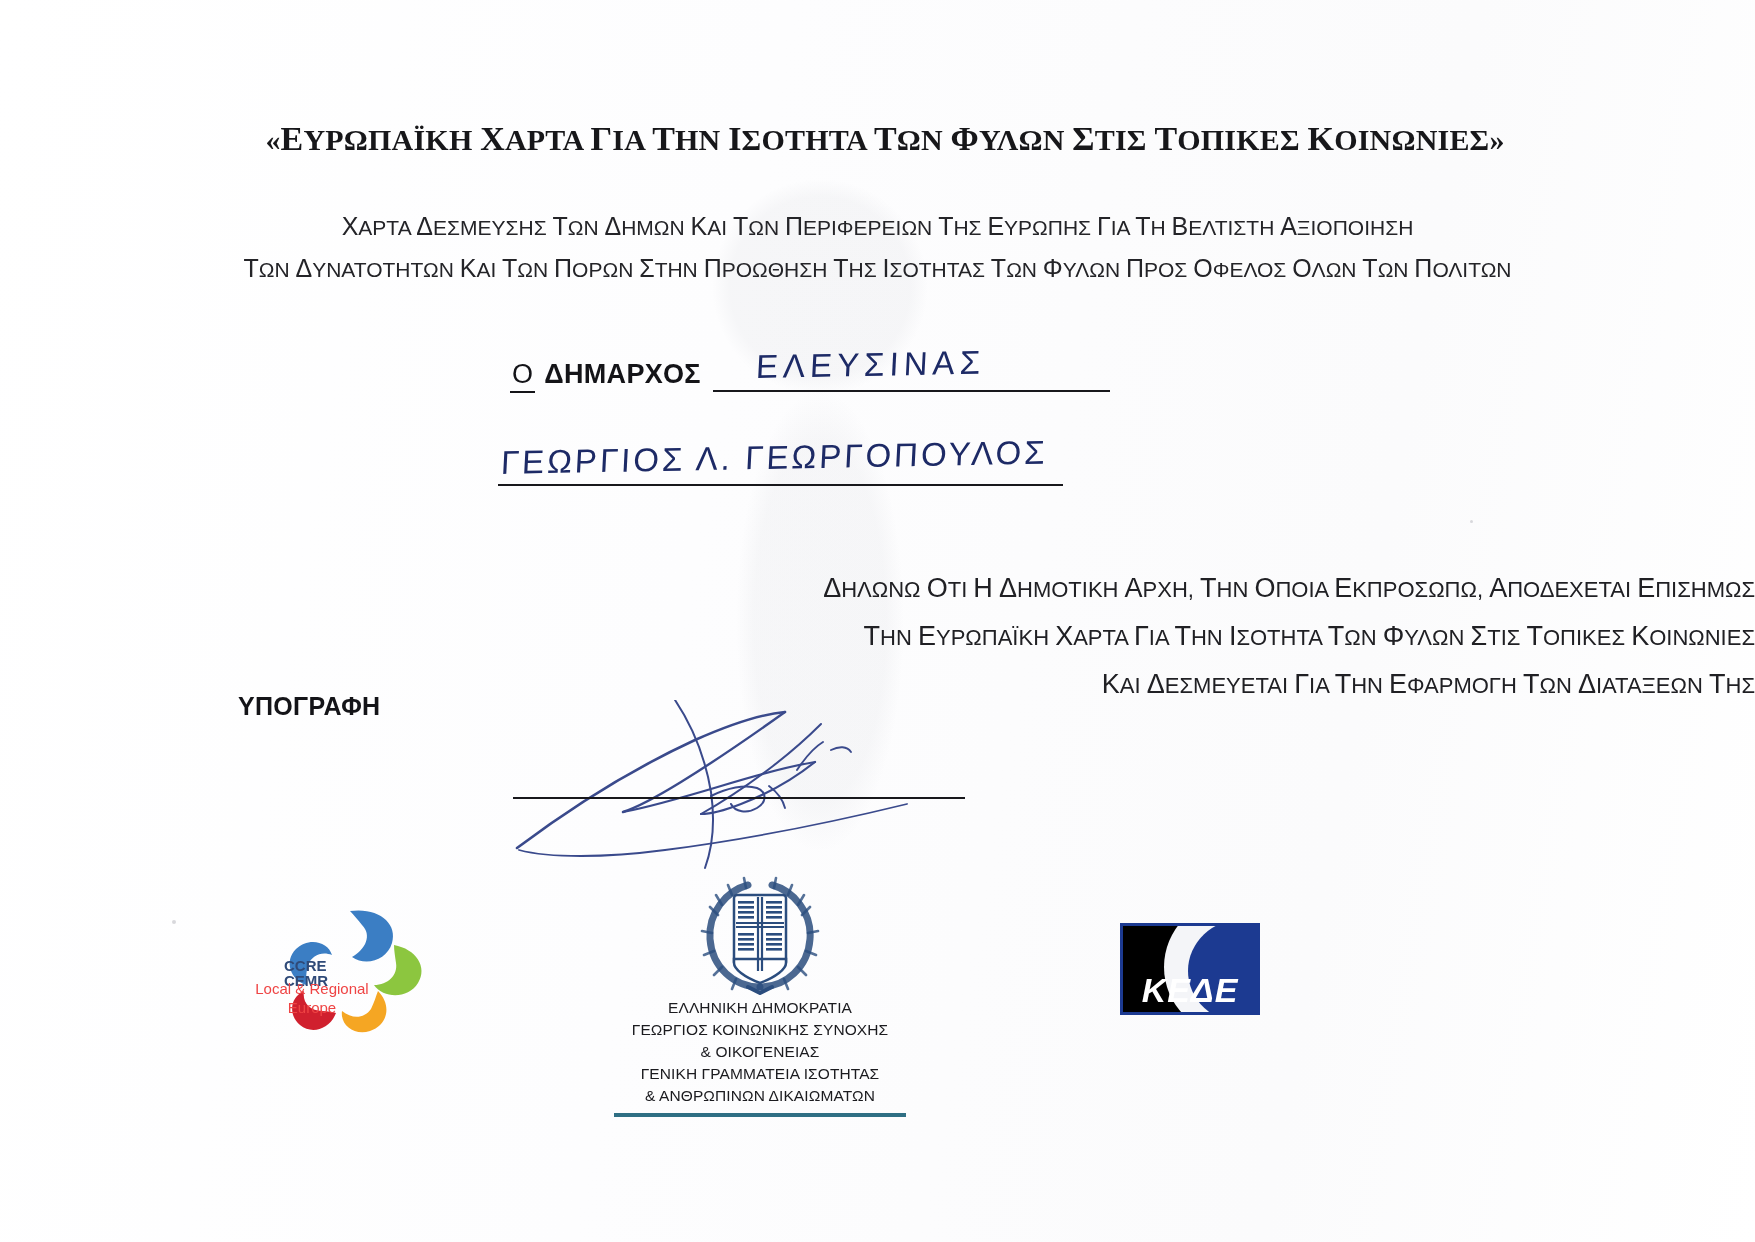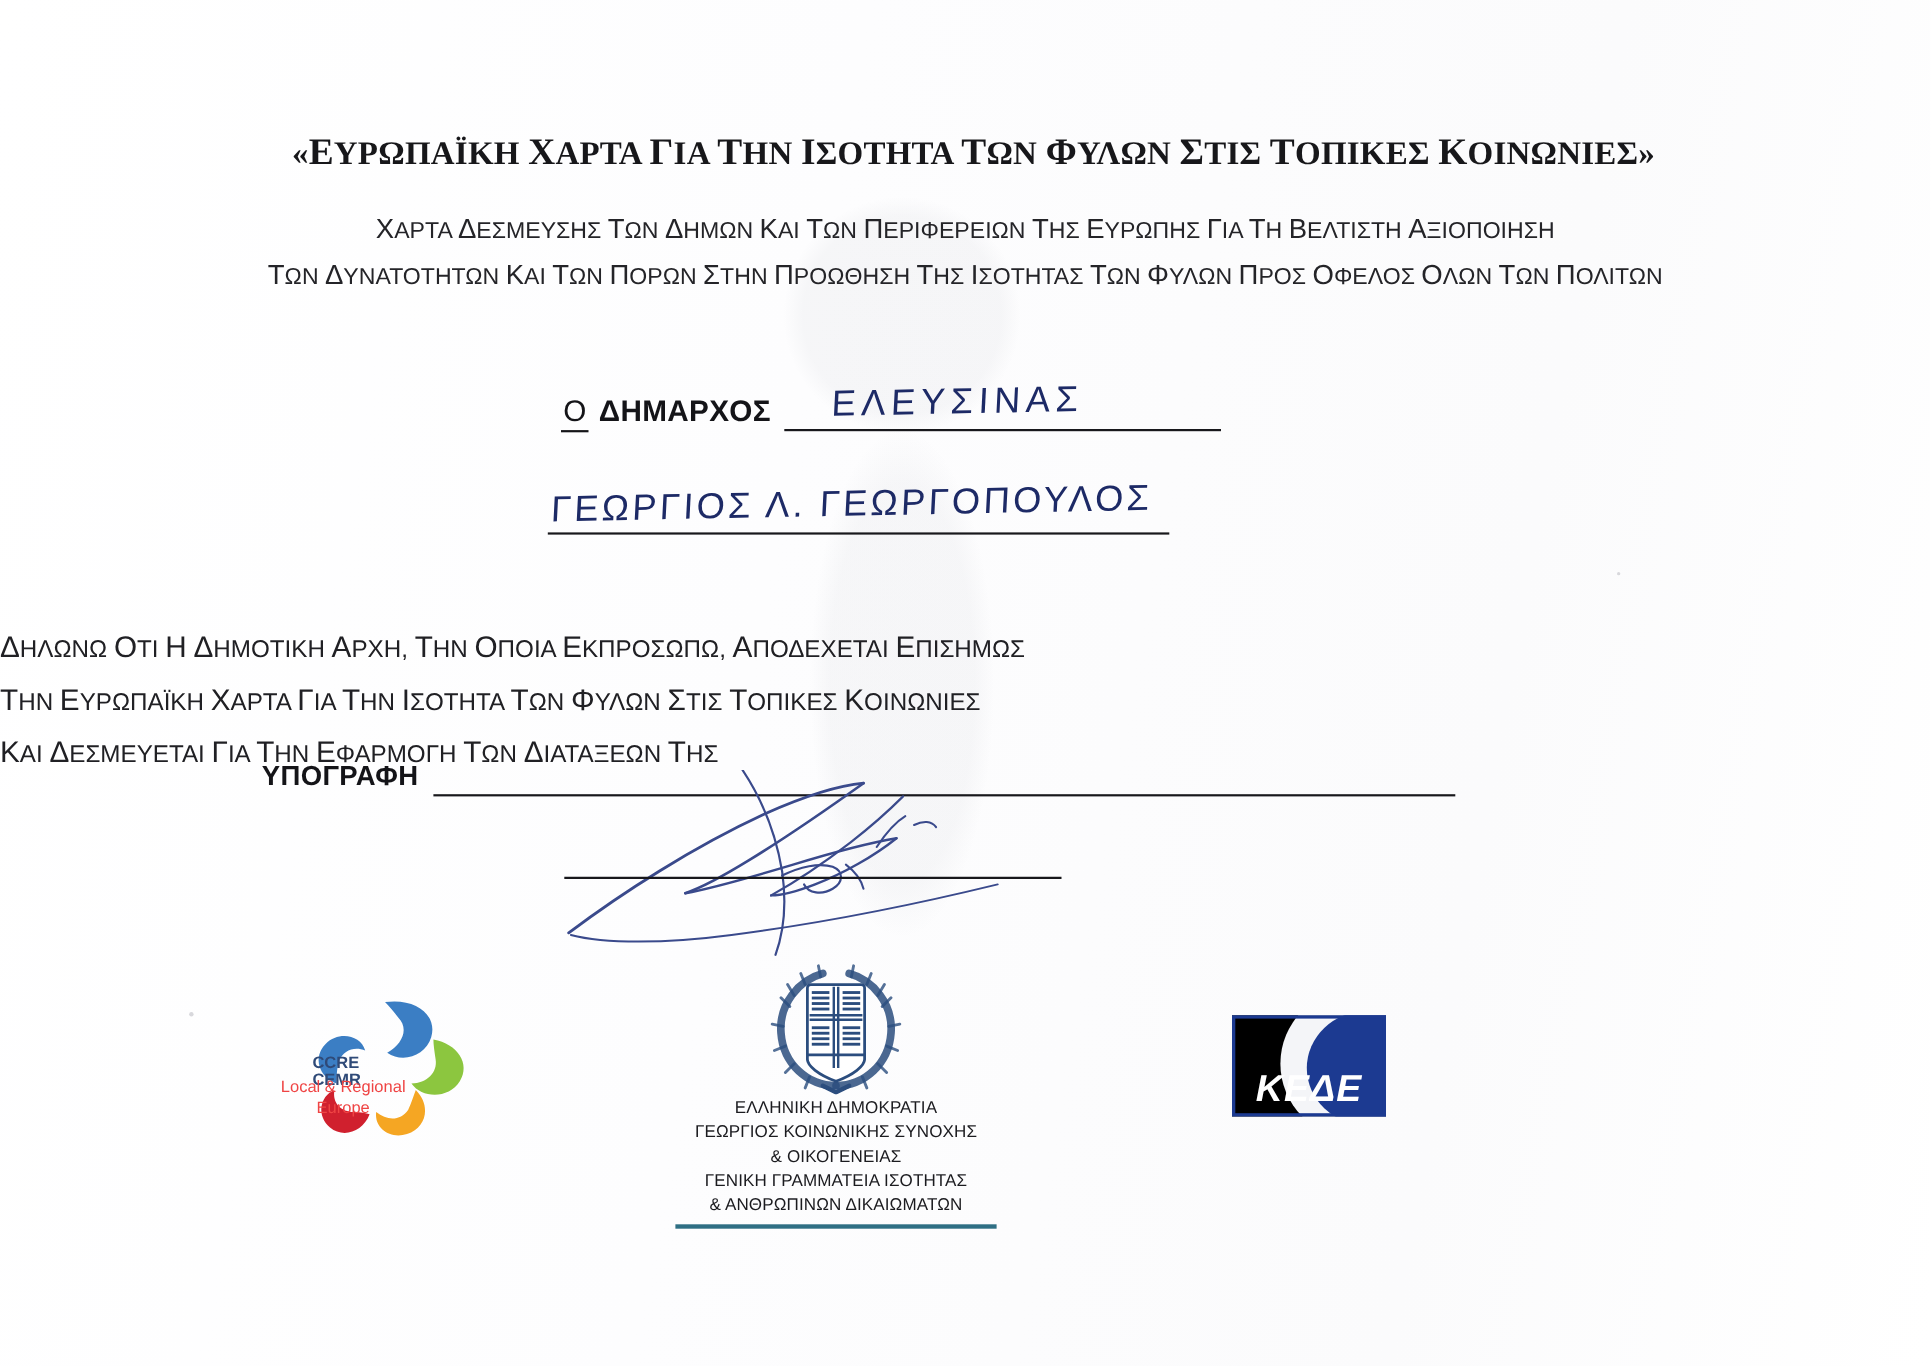--- a/index.html
+++ b/index.html
@@ -55,29 +55,29 @@
     text-align: center;
     color: #242428;
     white-space: nowrap;
   }
   .subtitle-line .big { font-size: 25px; }
 
   .decl-line {
     font-family: "Liberation Sans", sans-serif;
     font-weight: 400;
     font-size: 22px;
-    text-align: left;
+    text-align: right;
     color: #202024;
     white-space: nowrap;
   }
   .decl-line .big { font-size: 27px; }
 
   
   #title-block { position: absolute; left: 0; right: 0; top: 120px; margin-left: 15px; }
-  #subtitle-block { position: absolute; left: 0; right: 0; top: 194px; }
+  #subtitle-block { position: absolute; left: 0; right: 0; top: 212px; }
   #subtitle-1 { margin-bottom: 13px; }
 
   
   #mayor-row {
     position: absolute;
     left: 470px;
     top: 348px;
     display: flex;
     align-items: flex-end;
     width: 640px;
@@ -143,20 +143,21 @@
   #declaration .decl-line { margin-bottom: 17px; }
 
   
   #signature-row {
     position: absolute;
     left: 238px;
     top: 692px;
     width: 1085px;
     display: flex;
     align-items: flex-start;
+    flex-direction: column;
   }
   #signature-label {
     font-family: "Liberation Sans", sans-serif;
     font-weight: bold;
     font-size: 25px;
     color: #141418;
     white-space: nowrap;
     padding-bottom: 3px;
     letter-spacing: 0.3px;
   }

